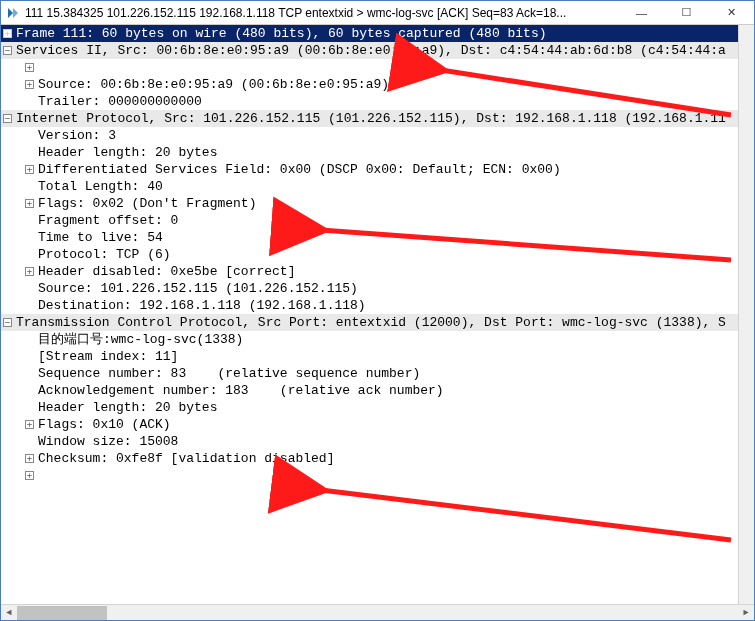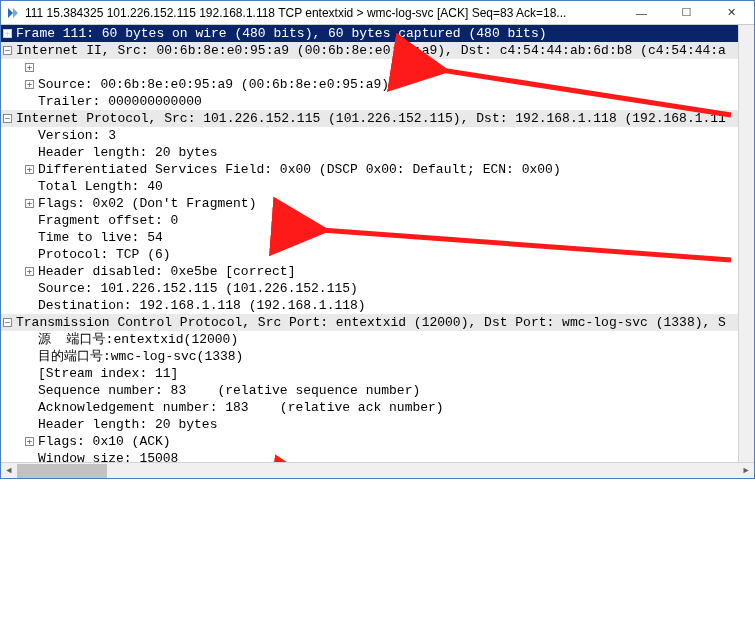--- a/index.html
+++ b/index.html
@@ -4,21 +4,21 @@
 <style>
   * { box-sizing: border-box; }
   html, body {
     margin: 0; padding: 0;
     width: 755px; height: 621px;
     overflow: hidden;
     font-family: Consolas, "Courier New", monospace;
     font-size: 13px;
     background: #fff;
   }
-  .window { width: 755px; height: 479px; border: 1px solid #4a7cc2; display: flex; flex-direction: column; position: relative; }
+  .window { width: 755px; height: 621px; border: 1px solid #4a7cc2; display: flex; flex-direction: column; position: relative; }
   .titlebar {
     height: 24px; display: flex; align-items: center;
     background: #fff; border-bottom: 1px solid #ccc;
     font-family: "Segoe UI", sans-serif; font-size: 12px;
     padding-left: 4px; gap: 4px;
   }
   .titlebar .app-icon {
     width: 16px; height: 16px; display: inline-flex;
     align-items: center; justify-content: center;
     color: #1b6fb8; font-weight: bold;
@@ -97,21 +97,21 @@
     </div>
   </div>
 
   <div class="content">
 
     <div class="row sel">
       <span class="expander sel">+</span><span>Frame 111: 60 bytes on wire (480 bits), 60 bytes captured (480 bits)</span>
     </div>
 
     <div class="row hdr">
-      <span class="expander">−</span><span>Internet II, Src: 00:6b:8e:e0:95:a9 (00:6b:8e:e0:95:a9), Dst: c4:54:44:ab:6d:b8 (c4:54:44:a</span>
+      <span class="expander">−</span><span>Services II, Src: 00:6b:8e:e0:95:a9 (00:6b:8e:e0:95:a9), Dst: c4:54:44:ab:6d:b8 (c4:54:44:a</span>
     </div>
     <div class="row"><span class="indent1"></span><span class="expander">+</span></div>
     <div class="row"><span class="indent1"></span><span class="expander">+</span><span>Source: 00:6b:8e:e0:95:a9 (00:6b:8e:e0:95:a9)</span></div>
     <div class="row"><span class="indent1"></span><span class="spacer"></span><span>Trailer: 000000000000</span></div>
 
     <div class="row hdr">
       <span class="expander">−</span><span>Internet Protocol, Src: 101.226.152.115 (101.226.152.115), Dst: 192.168.1.118 (192.168.1.11</span>
     </div>
     <div class="row"><span class="indent1"></span><span class="spacer"></span><span>Version: 3</span></div>
     <div class="row"><span class="indent1"></span><span class="spacer"></span><span>Header length: 20 bytes</span></div>
@@ -121,21 +121,20 @@
     <div class="row"><span class="indent1"></span><span class="spacer"></span><span>Fragment offset: 0</span></div>
     <div class="row"><span class="indent1"></span><span class="spacer"></span><span>Time to live: 54</span></div>
     <div class="row"><span class="indent1"></span><span class="spacer"></span><span>Protocol: TCP (6)</span></div>
     <div class="row"><span class="indent1"></span><span class="expander">+</span><span>Header disabled: 0xe5be [correct]</span></div>
     <div class="row"><span class="indent1"></span><span class="spacer"></span><span>Source: 101.226.152.115 (101.226.152.115)</span></div>
     <div class="row"><span class="indent1"></span><span class="spacer"></span><span>Destination: 192.168.1.118 (192.168.1.118)</span></div>
 
     <div class="row hdr">
       <span class="expander">−</span><span>Transmission Control Protocol, Src Port: entextxid (12000), Dst Port: wmc-log-svc (1338), S</span>
     </div>
-    <div class="row"><span class="indent1"></span><span class="spacer"></span><span>源  端口号:entextxid(12000)</span></div>
     <div class="row"><span class="indent1"></span><span class="spacer"></span><span>目的端口号:wmc-log-svc(1338)</span></div>
     <div class="row"><span class="indent1"></span><span class="spacer"></span><span>[Stream index: 11]</span></div>
     <div class="row"><span class="indent1"></span><span class="spacer"></span><span>Sequence number: 83    (relative sequence number)</span></div>
     <div class="row"><span class="indent1"></span><span class="spacer"></span><span>Acknowledgement number: 183    (relative ack number)</span></div>
     <div class="row"><span class="indent1"></span><span class="spacer"></span><span>Header length: 20 bytes</span></div>
     <div class="row"><span class="indent1"></span><span class="expander">+</span><span>Flags: 0x10 (ACK)</span></div>
     <div class="row"><span class="indent1"></span><span class="spacer"></span><span>Window size: 15008</span></div>
     <div class="row"><span class="indent1"></span><span class="expander">+</span><span>Checksum: 0xfe8f [validation disabled]</span></div>
     <div class="row"><span class="indent1"></span><span class="expander">+</span></div>
 

